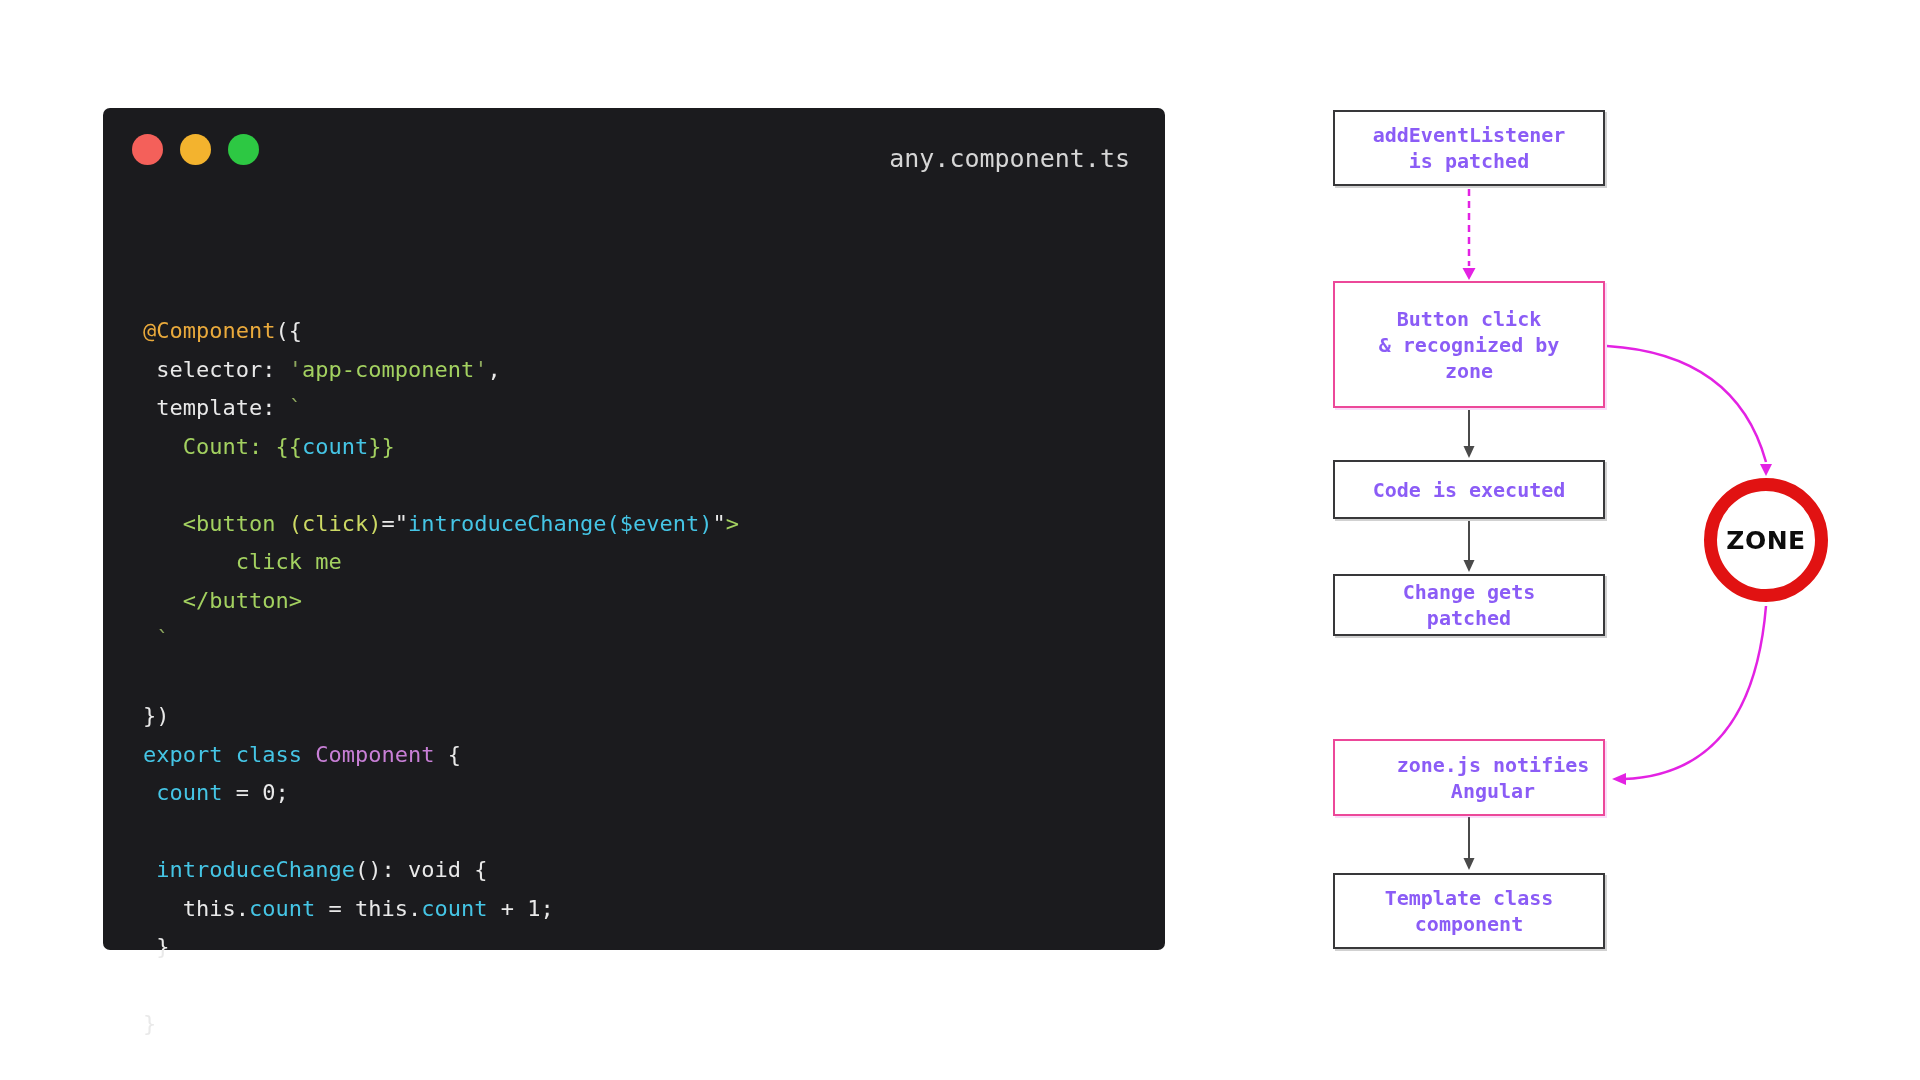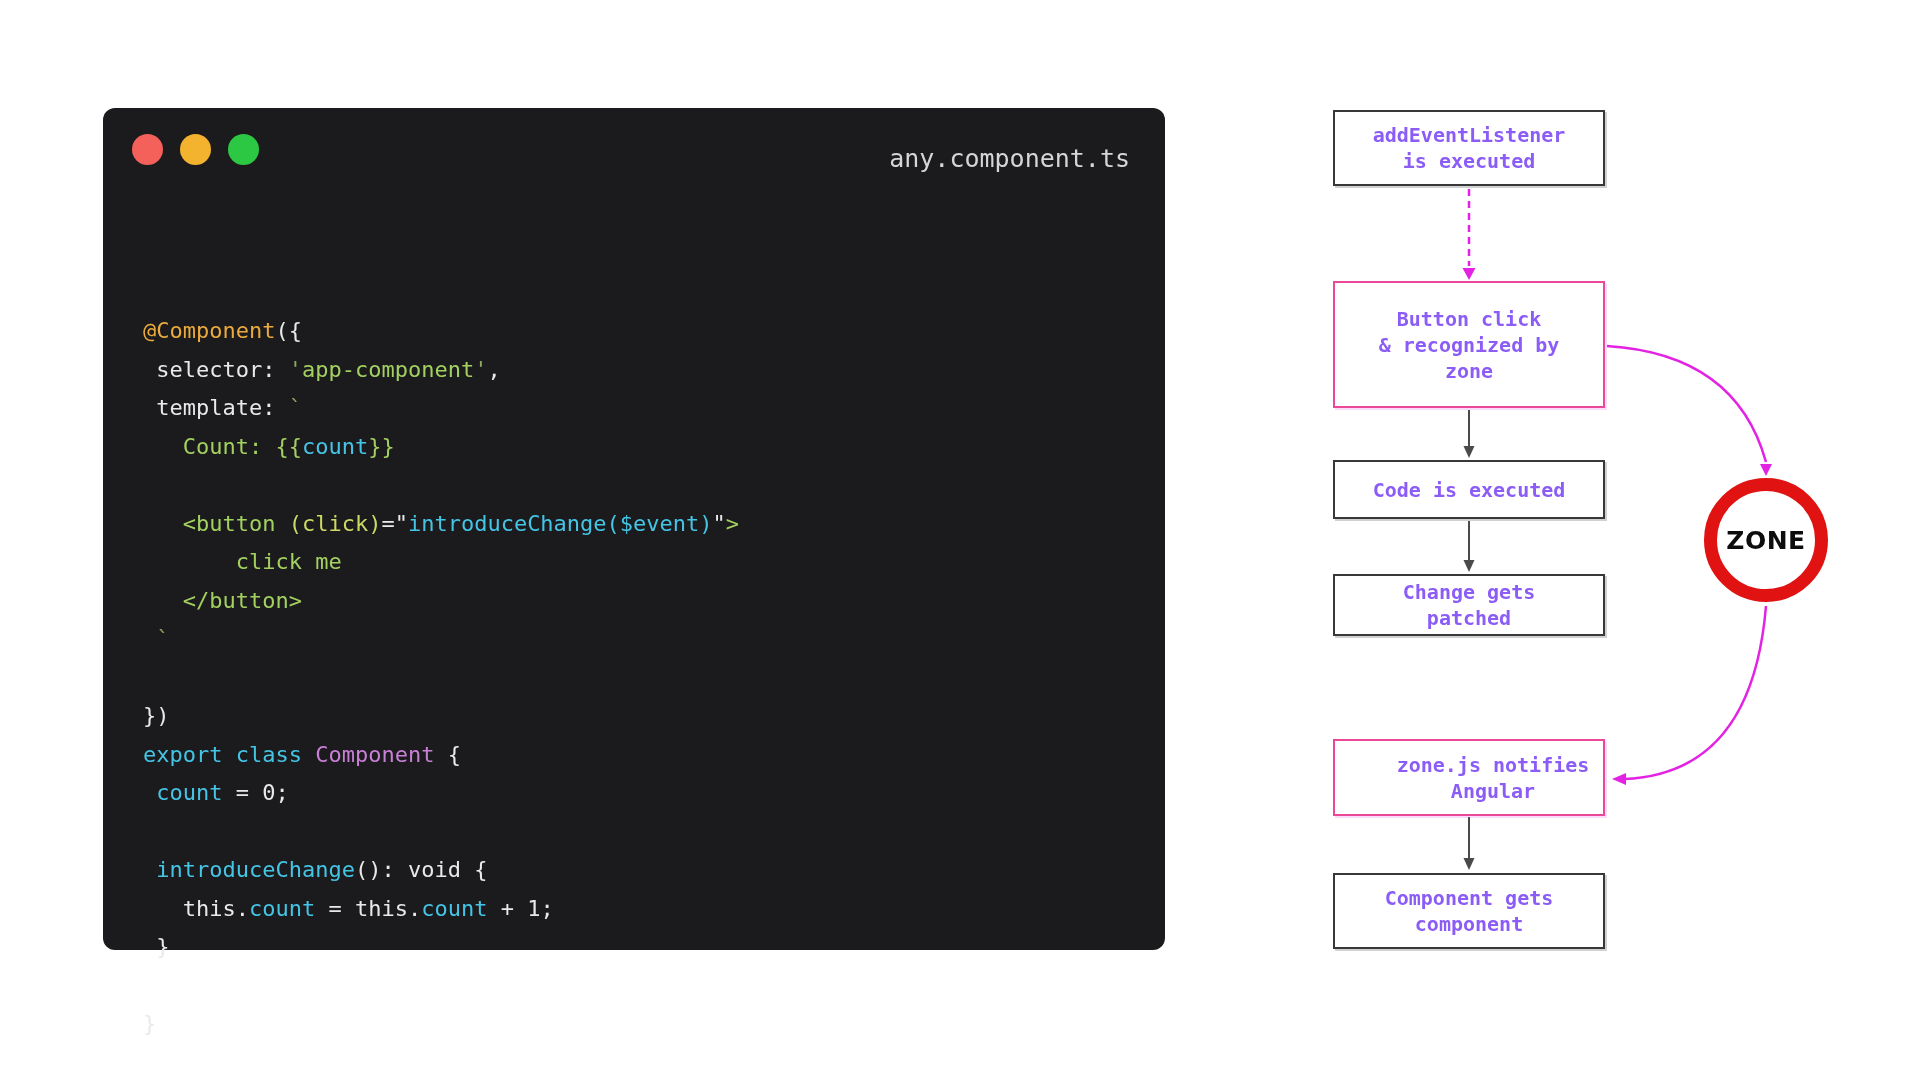--- a/index.html
+++ b/index.html
@@ -1,21 +1,21 @@
 <!DOCTYPE html>
 <html><head>
 <meta charset="utf-8">
 <style>
   html,body{margin:0;padding:0;background:#ffffff;}
   body{width:1920px;height:1080px;position:relative;overflow:hidden;
        font-family:"DejaVu Sans",sans-serif;}
 
   
   .code-window{position:absolute;left:103px;top:108px;width:1062px;height:842px;
-               background:#1b1b1e;border-radius:12px;}
+               background:#1b1b1e;border-radius:7px;}
   .traffic-light{position:absolute;top:26px;width:31px;height:31px;border-radius:50%;}
   .tl-0{left:29px;} .tl-1{left:77px;} .tl-2{left:125px;}
   .filename{position:absolute;top:36px;right:35px;color:#d6d6d6;
             font-family:"DejaVu Sans Mono",monospace;font-size:25px;line-height:30px;}
   .code-pre{position:absolute;left:40px;top:204px;
             font-family:"DejaVu Sans Mono",monospace;font-size:22px;line-height:38.5px;
             white-space:pre;}
   .code-line{height:38.5px;white-space:pre;}
 
   
@@ -62,39 +62,39 @@
   <path d="M 1607 346 Q 1736 354 1766 462" fill="none" stroke="#e322e3" stroke-width="2.5"></path>
   <polygon points="1760,464 1772,464 1766,476" fill="#e322e3"></polygon>
 
   <path d="M 1766 606 Q 1752 774 1624 779" fill="none" stroke="#e322e3" stroke-width="2.5"></path>
   <polygon points="1626,773 1626,785 1612,779" fill="#e322e3"></polygon>
 </svg>
 
 <div id="flow-nodes">
     <div class="flow-node dark" style="top: 110px; height: 76px;">
       <div>addEventListener</div>
-      <div>is executed</div>
+      <div>is patched</div>
     </div>
     <div class="flow-node magenta" style="top: 281px; height: 127px;">
       <div>Button click</div>
       <div>&amp; recognized by</div>
       <div>zone</div>
     </div>
     <div class="flow-node dark" style="top: 460px; height: 59px; text-align: center;">
       <div>Code is executed</div>
     </div>
     <div class="flow-node dark" style="top: 574px; height: 62px;">
       <div>Change gets</div>
       <div>patched</div>
     </div>
     <div class="flow-node magenta" style="top: 739px; height: 77px; padding-left: 48px;">
       <div>zone.js notifies</div>
       <div>Angular</div>
     </div>
     <div class="flow-node dark" style="top: 873px; height: 76px;">
-      <div>Component gets</div>
+      <div>Template class</div>
       <div>component</div>
     </div>
   </div>
 
 <div class="zone-badge" id="zone-badge" style="border-color: rgb(225, 18, 18);">
   <span class="zone-label">ZONE</span>
 </div>
 
 </body></html>

